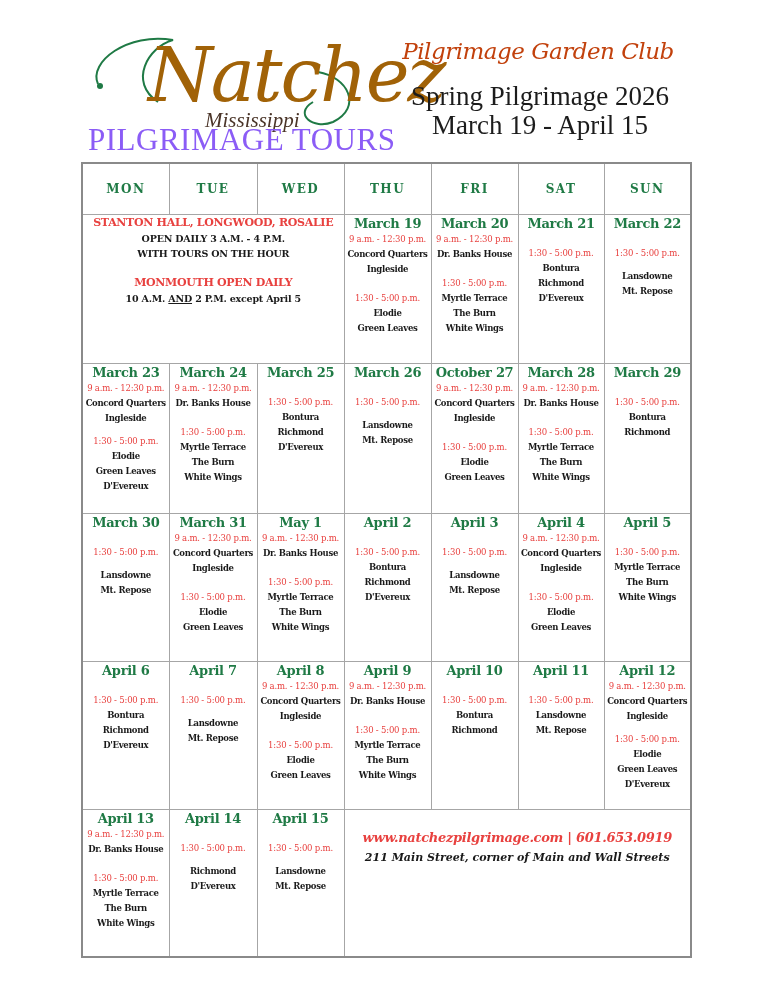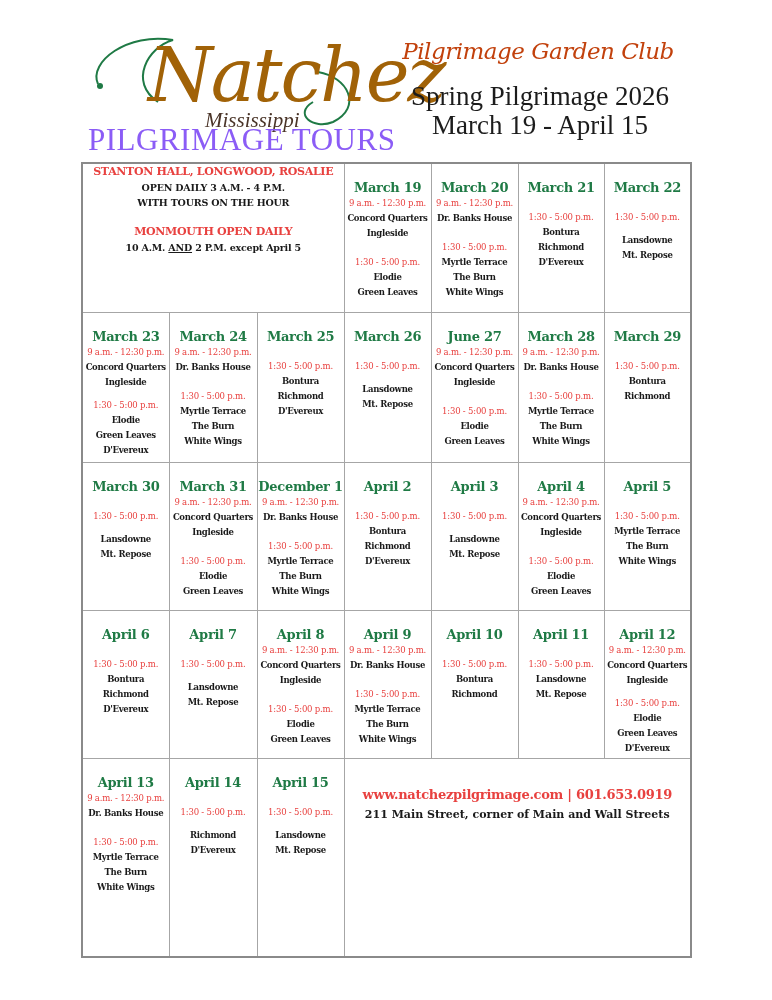--- a/index.html
+++ b/index.html
@@ -11,33 +11,33 @@
   .logo-swash { position:absolute; left:0; top:0; width:300px; height:120px; }
   .logo-sub { position:absolute; left:117px; top:86px; font-family:"Liberation Serif", serif; font-style:italic; font-size:21px; color:#4a3428; }
   .logo-tours { position:absolute; left:0; top:100px; font-family:"Liberation Serif", serif; font-size:31px; color:#8b5cf6; letter-spacing:0.5px; white-space:nowrap; }
 
   .club { position:absolute; left:388px; top:38px; width:300px; text-align:center; font-family:"DejaVu Serif", serif; font-style:italic; font-size:23px; color:#c2410c; letter-spacing:-0.5px; }
   .season { position:absolute; left:395px; top:82px; width:290px; text-align:center; font-family:"Liberation Serif", serif; font-size:27px; color:#1c1c1c; line-height:29px; }
 
   table.cal { position:absolute; left:81px; top:162px; width:609px; height:796px; border-collapse:collapse; table-layout:fixed; border:2px solid #8a8a8a; }
   table.cal td, table.cal th { border:1.5px solid #a6a6a6; vertical-align:top; text-align:center; }
   table.cal th { height:51px; vertical-align:middle; font-family:"DejaVu Serif", serif; font-size:12px; font-weight:bold; color:#1f7a45; letter-spacing:1.5px; }
-  .day { padding-top:16px; }
+  .day { padding-top:1px; }
   .date { font-family:"DejaVu Serif", serif; font-weight:bold; font-size:13px; color:#1f7a45; margin-bottom:1px; letter-spacing:-0.3px; }
   .time { font-family:"DejaVu Serif", serif; font-size:8.5px; color:#e8413f; line-height:15px; white-space:nowrap; letter-spacing:-0.2px; }
   .house { font-family:"DejaVu Serif", serif; font-weight:bold; font-size:8.5px; color:#1a1a1a; line-height:15px; white-space:nowrap; letter-spacing:-0.3px; }
   .gap { height:14px; }
   .gap-s { height:8px; }
 
   .info { }
   .info-red { font-family:"DejaVu Serif", serif; font-weight:bold; font-size:11px; color:#e8413f; line-height:16px; white-space:nowrap; letter-spacing:-0.3px; }
   .info-black { font-family:"DejaVu Serif", serif; font-weight:bold; font-size:9.5px; color:#1a1a1a; line-height:15px; white-space:nowrap; letter-spacing:-0.2px; }
   .u { text-decoration:underline; }
 
-  .contact { padding-top:28px; }
+  .contact { padding-top:20px;font-style:italic; }
   .contact-line { font-family:"DejaVu Serif", serif; font-weight:bold; font-size:13px; color:#e8413f; white-space:nowrap; letter-spacing:-0.3px; }
   .contact-addr { font-family:"DejaVu Serif", serif; font-weight:bold; font-size:11px; color:#1a1a1a; margin-top:6px; white-space:nowrap; }
 </style>
 </head>
 <body>
 
 <div class="logo">
   <svg class="logo-swash" viewBox="0 0 300 120">
     <path d="M10 62 C 0 40, 40 10, 85 18 C 60 25, 40 60, 70 80" fill="none" stroke="#1f7a45" stroke-width="2"></path>
     <circle cx="12" cy="64" r="3" fill="#1f7a45"></circle>
@@ -58,20 +58,29 @@
   <colgroup>
     <col style="width:87px">
       <col style="width:88px">
       <col style="width:87px">
       <col style="width:87px">
       <col style="width:87px">
       <col style="width:86px">
       <col style="width:87px">
   </colgroup>
   <tbody>
+      <tr>
+    <th>MON</th>
+    <th>TUE</th>
+    <th>WED</th>
+    <th>THU</th>
+    <th>FRI</th>
+    <th>SAT</th>
+    <th>SUN</th>
+  </tr>
 
   <tr style="height:149px">
     <td colspan="3" class="info">
       <div class="info-red">STANTON HALL, LONGWOOD, ROSALIE</div>
       <div class="info-black">OPEN DAILY 3 A.M. - 4 P.M.</div>
       <div class="info-black">WITH TOURS ON THE HOUR</div>
       <div class="gap"></div>
       <div class="info-red">MONMOUTH OPEN DAILY</div>
       <div class="info-black"><span>10 A.M. </span><span class="u">AND</span><span> 2 P.M. except April 5</span></div>
     </td>
@@ -145,21 +154,21 @@
     </td>
     <td class="day">
       <div class="date">March 26</div>
       <div class="gap"></div>
       <div class="time">1:30 - 5:00 p.m.</div>
       <div class="gap-s"></div>
       <div class="house">Lansdowne</div>
       <div class="house">Mt. Repose</div>
     </td>
     <td class="day">
-      <div class="date">June 27</div>
+      <div class="date">October 27</div>
       <div class="time">9 a.m. - 12:30 p.m.</div>
       <div class="house">Concord Quarters</div>
       <div class="house">Ingleside</div>
       <div class="gap"></div>
       <div class="time">1:30 - 5:00 p.m.</div>
       <div class="house">Elodie</div>
       <div class="house">Green Leaves</div>
     </td>
     <td class="day">
       <div class="date">March 28</div>
@@ -193,21 +202,21 @@
       <div class="date">March 31</div>
       <div class="time">9 a.m. - 12:30 p.m.</div>
       <div class="house">Concord Quarters</div>
       <div class="house">Ingleside</div>
       <div class="gap"></div>
       <div class="time">1:30 - 5:00 p.m.</div>
       <div class="house">Elodie</div>
       <div class="house">Green Leaves</div>
     </td>
     <td class="day">
-      <div class="date">December 1</div>
+      <div class="date">May 1</div>
       <div class="time">9 a.m. - 12:30 p.m.</div>
       <div class="house">Dr. Banks House</div>
       <div class="gap"></div>
       <div class="time">1:30 - 5:00 p.m.</div>
       <div class="house">Myrtle Terrace</div>
       <div class="house">The Burn</div>
       <div class="house">White Wings</div>
     </td>
     <td class="day">
       <div class="date">April 2</div>

